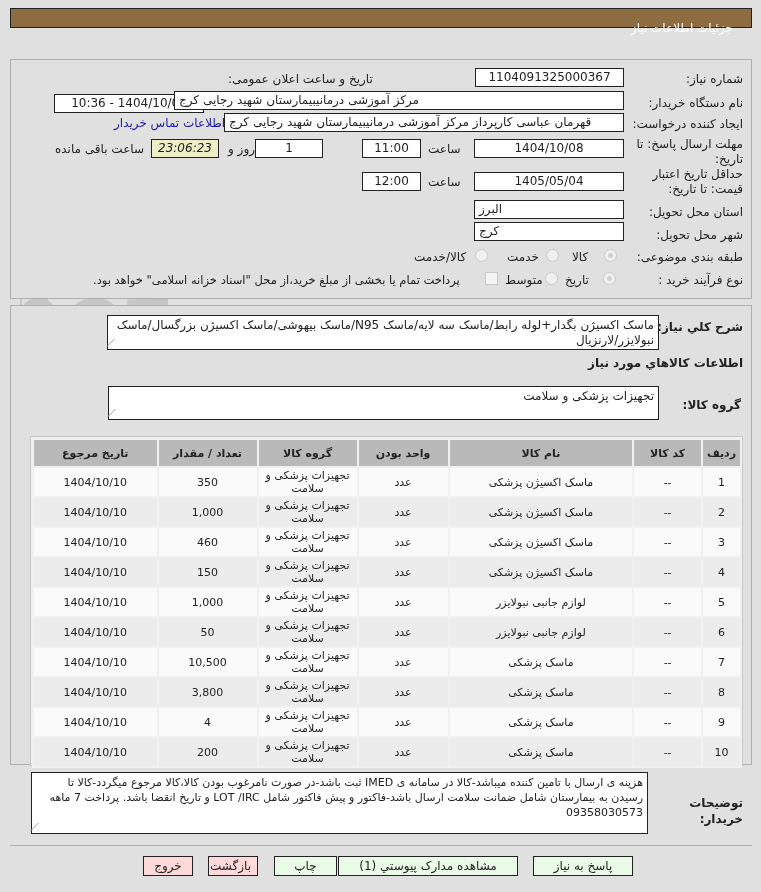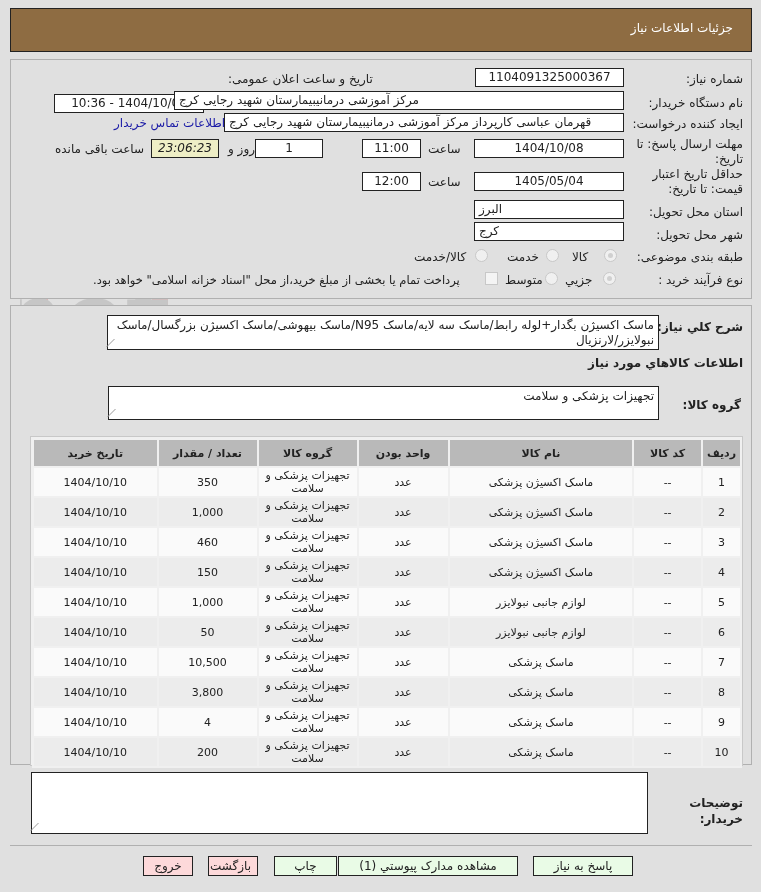--- a/index.html
+++ b/index.html
@@ -6,21 +6,21 @@
   html, body { margin: 0; padding: 0; }
   body {
     width: 761px; height: 892px; overflow: hidden;
     background: #e0e0e0;
     font-family: "DejaVu Sans", sans-serif;
     font-size: 12px; color: #222;
     position: relative;
     direction: rtl;
   }
   .header {
-    position: absolute; left: 10px; top: 8px; width: 512px; height: 44px;
+    position: absolute; left: 10px; top: 8px; width: 512px; height: 20px;
     background: #8e6c42; border: 1px solid #222;
     color: #fff; font-size: 12px;
     padding: 12px 18px 0 0;
   }
   .header { width: 512px; }
   .panel {
     position: absolute; background: #e0e0e0;
     border: 1px solid #b0b0b0;
   }
   .lbl { position: absolute; font-size: 12px; color: #222; white-space: nowrap; text-align: right; }
@@ -130,21 +130,21 @@
 <span class="lbl" style="right:18px;top:250px;">طبقه بندی موضوعی:</span>
 <div class="radio on" style="left:604px;top:249px;"></div>
 <span class="lbl" style="left:572px;top:250px;">کالا</span>
 <div class="radio" style="left:546px;top:249px;"></div>
 <span class="lbl" style="left:507px;top:250px;">خدمت</span>
 <div class="radio" style="left:475px;top:249px;"></div>
 <span class="lbl" style="left:414px;top:250px;">کالا/خدمت</span>
 
 <span class="lbl" style="right:18px;top:273px;">نوع فرآیند خرید :</span>
 <div class="radio on" style="left:603px;top:272px;"></div>
-<span class="lbl" style="left:565px;top:273px;">جزیي</span>
+<span class="lbl" style="left:565px;top:273px;">تاریخ</span>
 <div class="radio" style="left:545px;top:272px;"></div>
 <span class="lbl" style="left:505px;top:273px;">متوسط</span>
 <div class="check" style="left:485px;top:272px;"></div>
 <span class="lbl" style="left:93px;top:273px;font-size:11.5px;">پرداخت تمام یا بخشی از مبلغ خرید،از محل "اسناد خزانه اسلامی" خواهد بود.</span>
 
 <div class="panel" style="left:10px;top:305px;width:742px;height:460px;"></div>
 
 <span class="lbl bold" style="right:18px;top:320px;">شرح کلي نياز:</span>
 <div class="textarea" style="left:107px;top:315px;width:552px;height:35px;">
   <span>ماسک اکسیژن بگدار+لوله رابط/ماسک سه لایه/ماسک N95/ماسک بیهوشی/ماسک اکسیژن بزرگسال/ماسک نبولایزر/لارنزیال</span>
@@ -171,21 +171,21 @@
       <col style="width:110px">
   </colgroup>
   <thead>
     <tr>
       <th>ردیف</th>
       <th>کد کالا</th>
       <th>نام کالا</th>
       <th>واحد بودن</th>
       <th>گروه کالا</th>
       <th>تعداد / مقدار</th>
-      <th>تاریخ خرید</th>
+      <th>تاریخ مرجوع</th>
     </tr>
   </thead>
   <tbody>
     <tr class="odd">
       <td>1</td>
       <td>--</td>
       <td>ماسک اکسیژن پزشکی</td>
       <td>عدد</td>
       <td>تجهیزات پزشکی و سلامت</td>
       <td>350</td>
@@ -271,20 +271,21 @@
       <td>تجهیزات پزشکی و سلامت</td>
       <td>200</td>
       <td>1404/10/10</td>
     </tr>
   </tbody>
 </table>
 
 <span class="lbl bold" style="right:18px;top:796px;">توضیحات</span>
 <span class="lbl bold" style="right:18px;top:812px;">خریدار:</span>
 <div class="textarea" style="left:31px;top:772px;width:617px;height:62px;font-size:11px;line-height:15px;">
+  <span>هزینه ی ارسال با تامین کننده میباشد-کالا در سامانه ی IMED ثبت باشد-در صورت نامرغوب بودن کالا،کالا مرجوع میگردد-کالا تا رسیدن به بیمارستان شامل ضمانت سلامت ارسال باشد-فاکتور و پیش فاکتور شامل LOT /IRC و تاریخ انقضا باشد. پرداخت 7 ماهه 09358030573</span>
   <div class="grip"></div>
 </div>
 
 <div style="position:absolute;left:10px;top:845px;width:742px;border-top:1px solid #b0b0b0;"></div>
 
 <div class="btn green" style="left:533px;top:856px;width:100px;">پاسخ به نیاز</div>
 <div class="btn green" style="left:338px;top:856px;width:180px;">مشاهده مدارک پیوستي (1)</div>
 <div class="btn green" style="left:274px;top:856px;width:63px;">چاپ</div>
 <div class="btn red" style="left:208px;top:856px;width:50px;">بازگشت</div>
 <div class="btn red" style="left:143px;top:856px;width:50px;">خروج</div>

